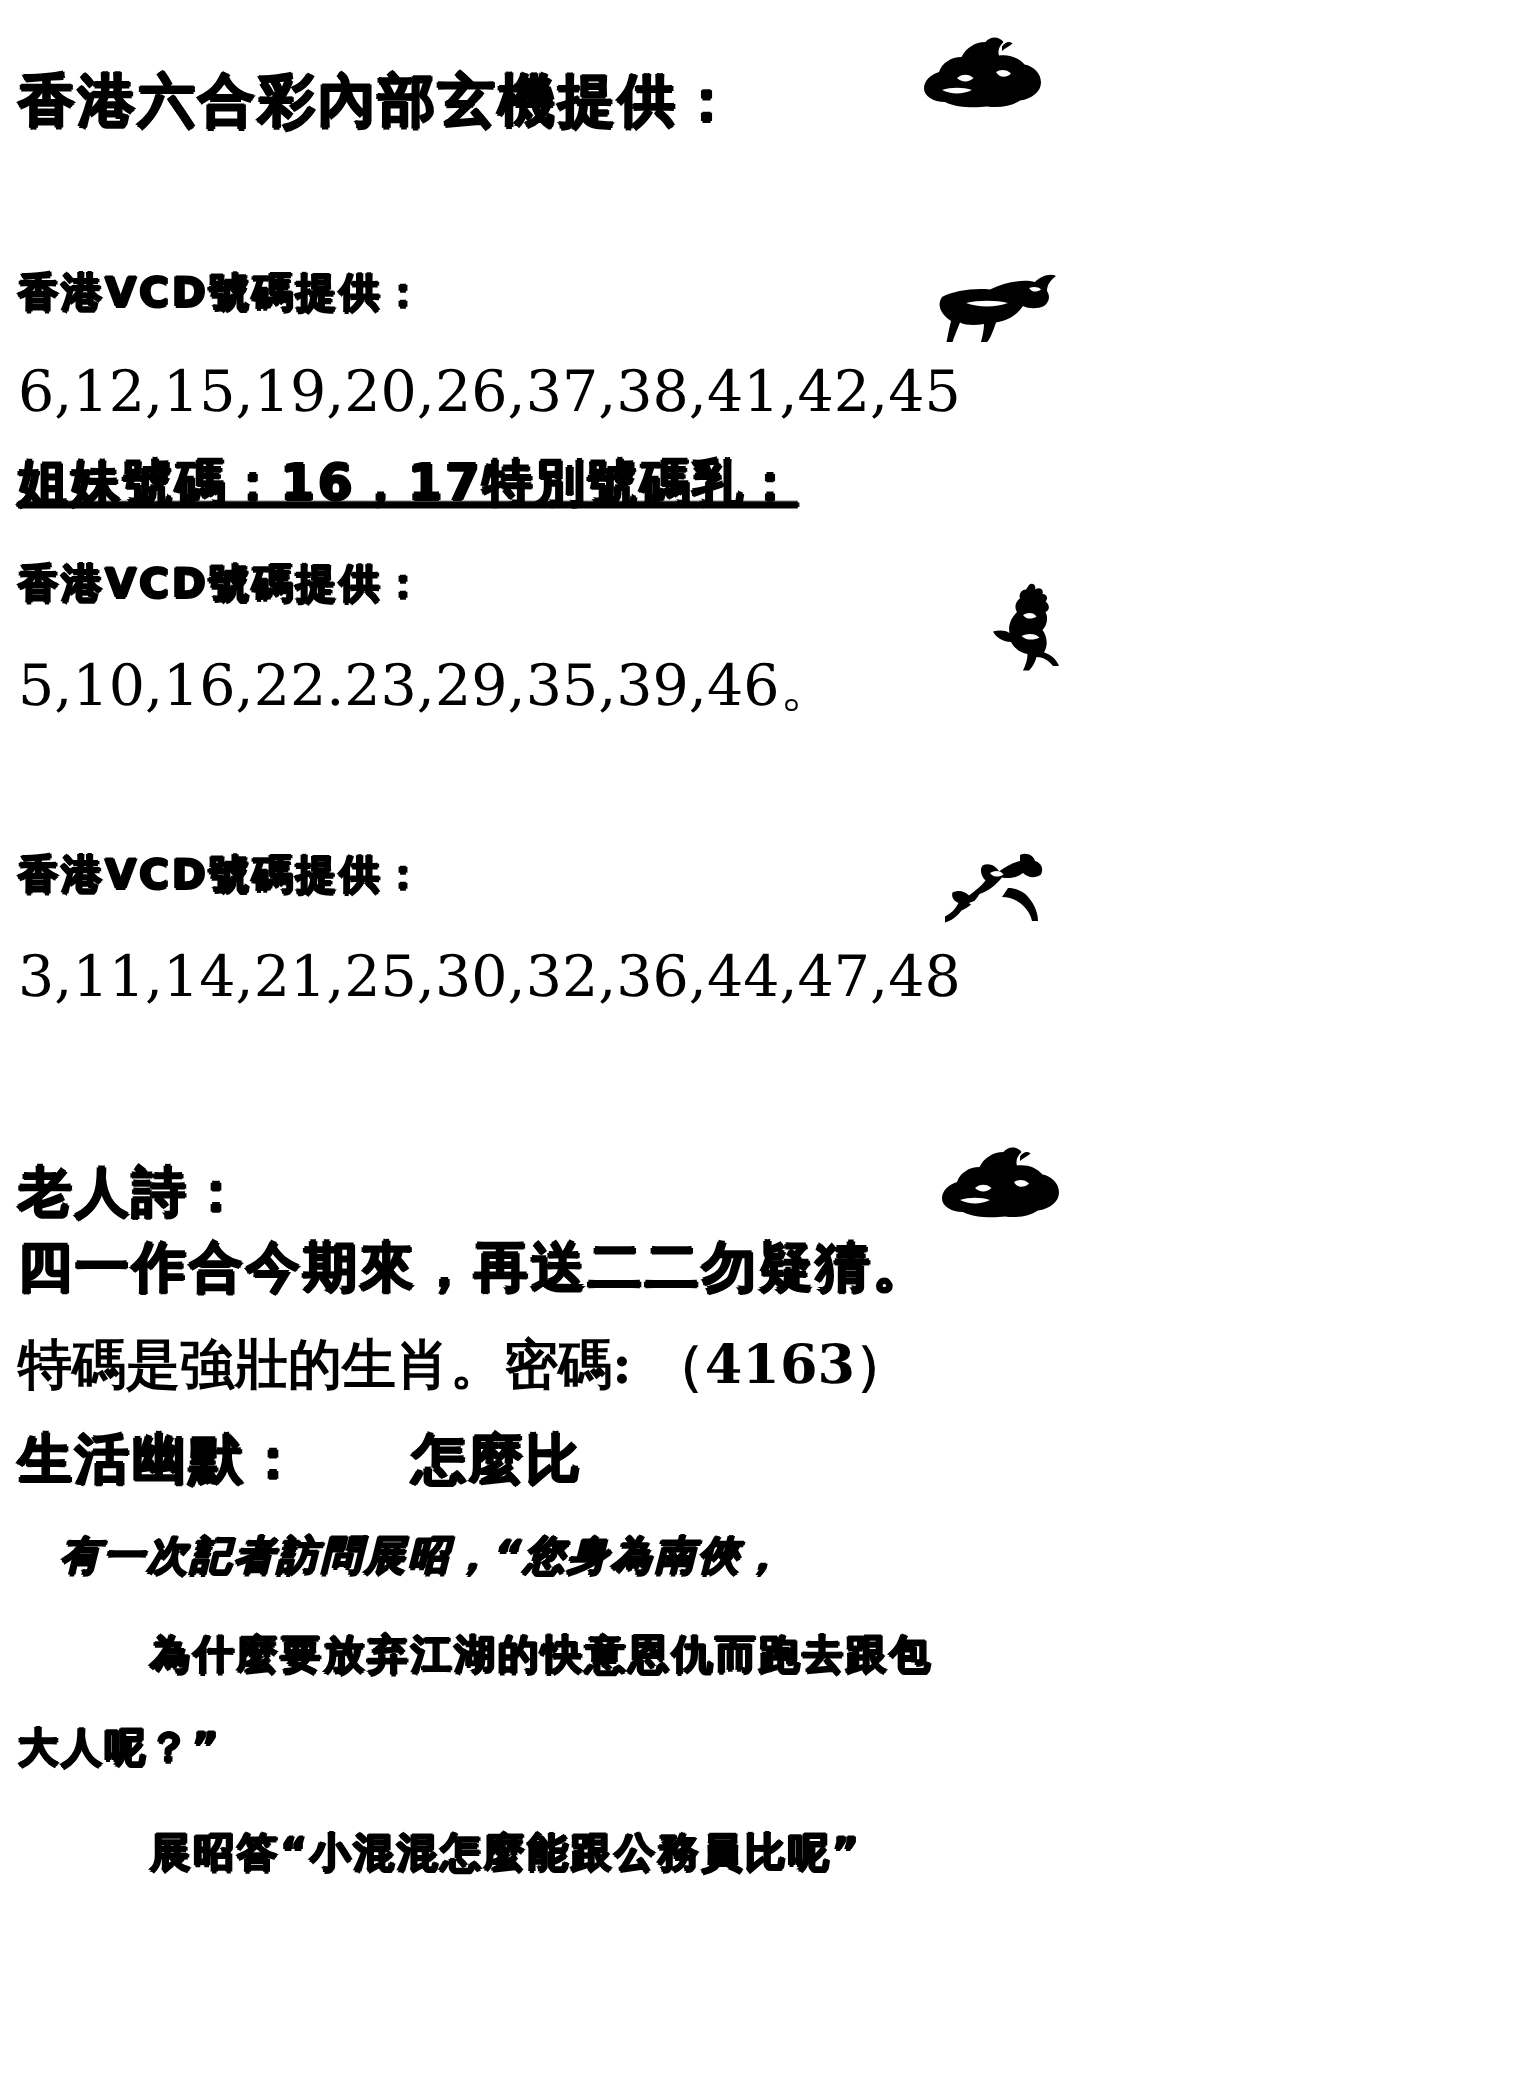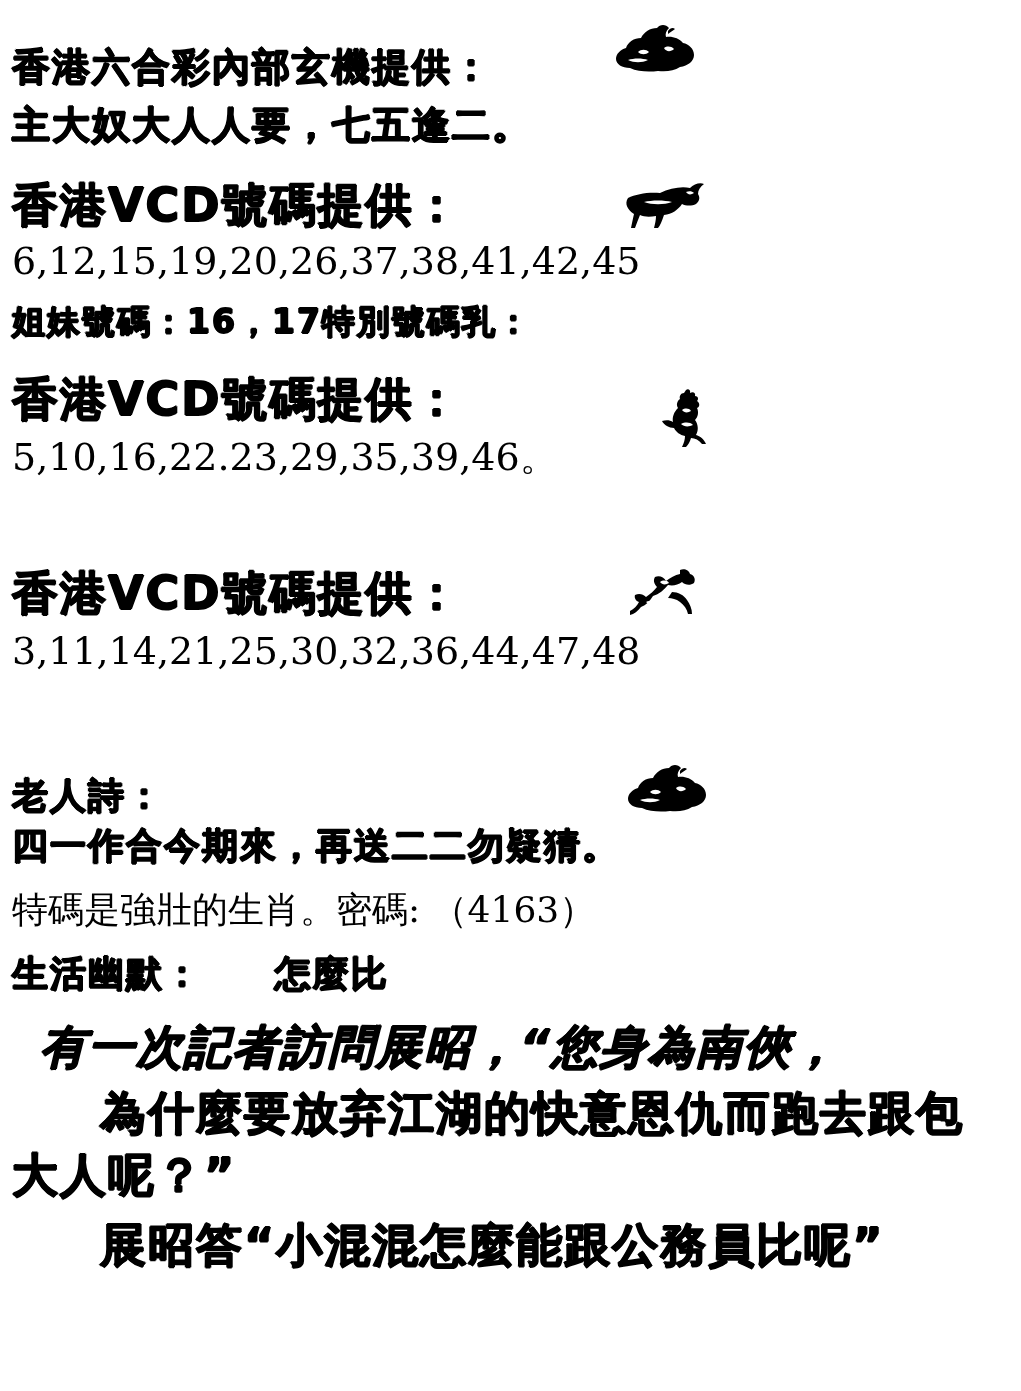--- a/index.html
+++ b/index.html
@@ -42,34 +42,34 @@
 
   
   .serif-num {
     font-family: "DejaVu Serif", serif;
     font-weight: normal;
     letter-spacing: 0px;
   }
 
   .serif-mixed {
     font-family: "DejaVu Serif", serif;
-    font-weight: normal;
+    font-weight: bold;
     text-align: right;
   }
 
   
   .animal {
     position: absolute;
   }
   .animal svg { display: block; }
 
   
   .s38 { font-size: 38px; }
   .s36 { font-size: 36px; }
-  .s34 { font-size: 46px; }
+  .s34 { font-size: 27px; }
   .s33 { font-size: 33px; }
 </style>
 </head>
 <body>
 
 <div class="page">
 
   <div class="animal" style="left:608px; top:22px;">
     <svg width="90" height="52" viewBox="0 0 90 52">
       <path fill="#000" d="M22 46 C14 46 8 42 8 37 C8 32 12 28 18 26 C20 20 26 16 33 16
@@ -127,27 +127,26 @@
         C83 22 88 27 88 33 C88 39 82 44 74 45 C68 49 60 50 52 49 C44 50 32 50 24 46 Z
         M62 9 C64 6 67 5 69 7 C67 9 64 10 62 12 Z"></path>
       <path fill="#fff" d="M32 30 C35 27 40 27 43 30 C40 33 35 33 32 30 Z"></path>
       <path fill="#fff" d="M58 26 C61 24 65 24 68 27 C65 30 60 30 58 26 Z"></path>
       <path fill="#fff" d="M22 38 C28 36 36 36 42 38 C36 41 28 41 22 38 Z"></path>
     </svg>
   </div>
 
   <div class="line cjk-heavy s38" style="left:12px; top:48px;">香港六合彩內部玄機提供：</div>
 
-  <div class="line cjk-heavy s38" style="left:12px; top:106px;">主大奴大人人要，七五逢二。</div>
 
   <div class="line cjk-heavy s34" style="left:12px; top:182px;">香港VCD號碼提供：</div>
 
   <div class="line serif-num s38" style="left:12px; top:242px;">6,12,15,19,20,26,37,38,41,42,45</div>
 
-  <div class="line cjk-heavy s33" style="left:12px; top:305px;">姐妹號碼：16，17特別號碼乳：</div>
+  <div class="line cjk-heavy s33" style="left:12px; top:305px;text-decoration:underline;">姐妹號碼：16，17特別號碼乳：</div>
 
   <div class="line cjk-heavy s34" style="left:12px; top:376px;">香港VCD號碼提供：</div>
 
   <div class="line serif-num s38" style="left:12px; top:438px;">5,10,16,22.23,29,35,39,46。</div>
 
 
   <div class="line cjk-heavy s34" style="left:12px; top:570px;">香港VCD號碼提供：</div>
 
   <div class="line serif-num s38" style="left:12px; top:632px;">3,11,14,21,25,30,32,36,44,47,48</div>
 

